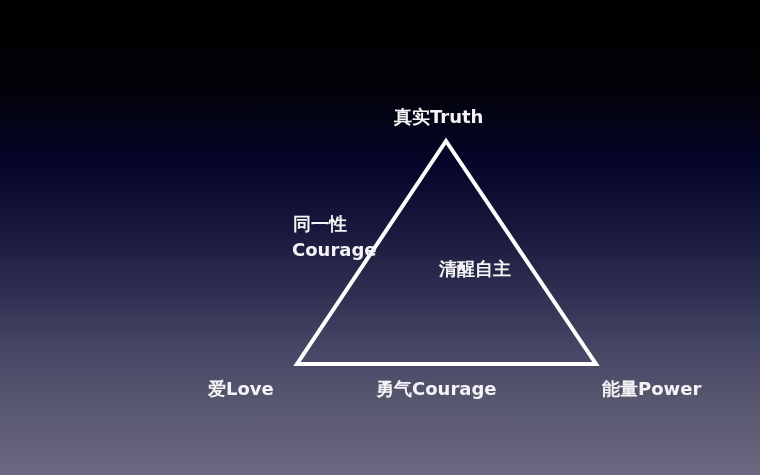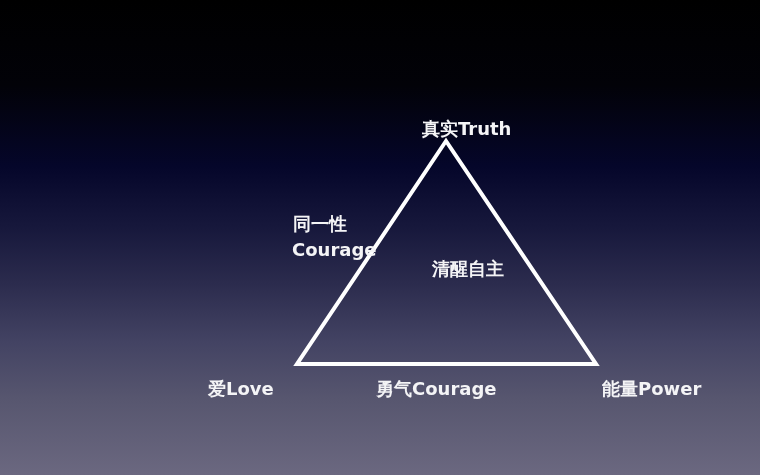--- a/index.html
+++ b/index.html
@@ -25,33 +25,33 @@
     .label .line { display: block; margin-left: 44px; }
     .tri { position: absolute; left: 0; top: 0; }
   </style>
 </head>
 <body>
 
 <svg class="tri" width="760" height="475" viewBox="0 0 760 475">
   <polygon points="446,141 297,364 596,364" fill="none" stroke="#ffffff" stroke-width="4" stroke-linejoin="miter"></polygon>
 </svg>
 
-<div class="label" style="left:394px; top:116px;margin-left:28px;">
+<div class="label" style="left:394px; top:104px;">
   <span>真实</span><span>Truth</span>
 </div>
 
 <div class="label" style="left:248px; top:211px; width:100px;">
   <span class="line">同一性</span>
   <span class="line">Courage</span>
 </div>
 
 <div class="label" style="left:543px; top:211px; width:104px;">
 </div>
 
-<div class="label" style="left:381px; top:256px; width:130px;">
+<div class="label" style="left:381px; top:256px; width:130px;text-align:right;">
   <span class="line">清醒自主</span>
 </div>
 
 <div class="label" style="left:196px; top:376px;margin-left:12px;">
   <span>爱</span><span>Love</span>
 </div>
 
 <div class="label" style="left:376px; top:376px;">
   <span>勇气</span><span>Courage</span>
 </div>

